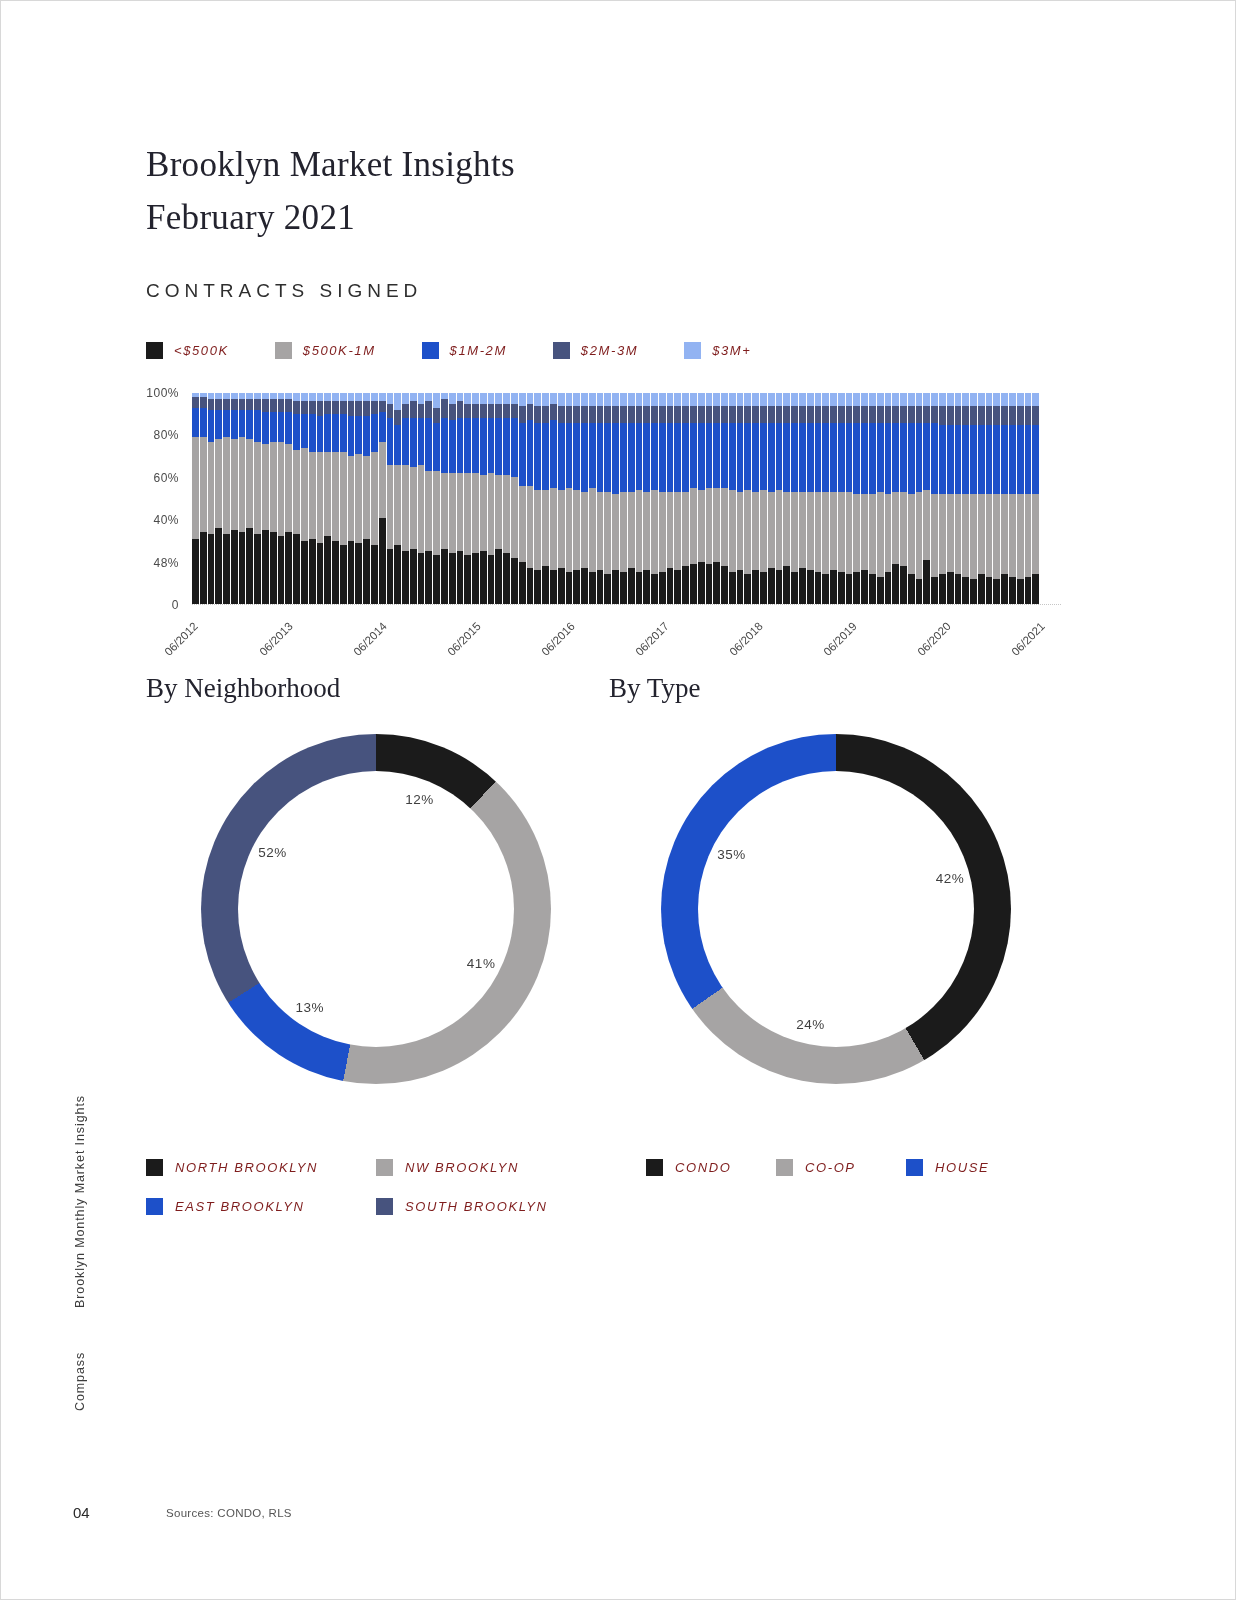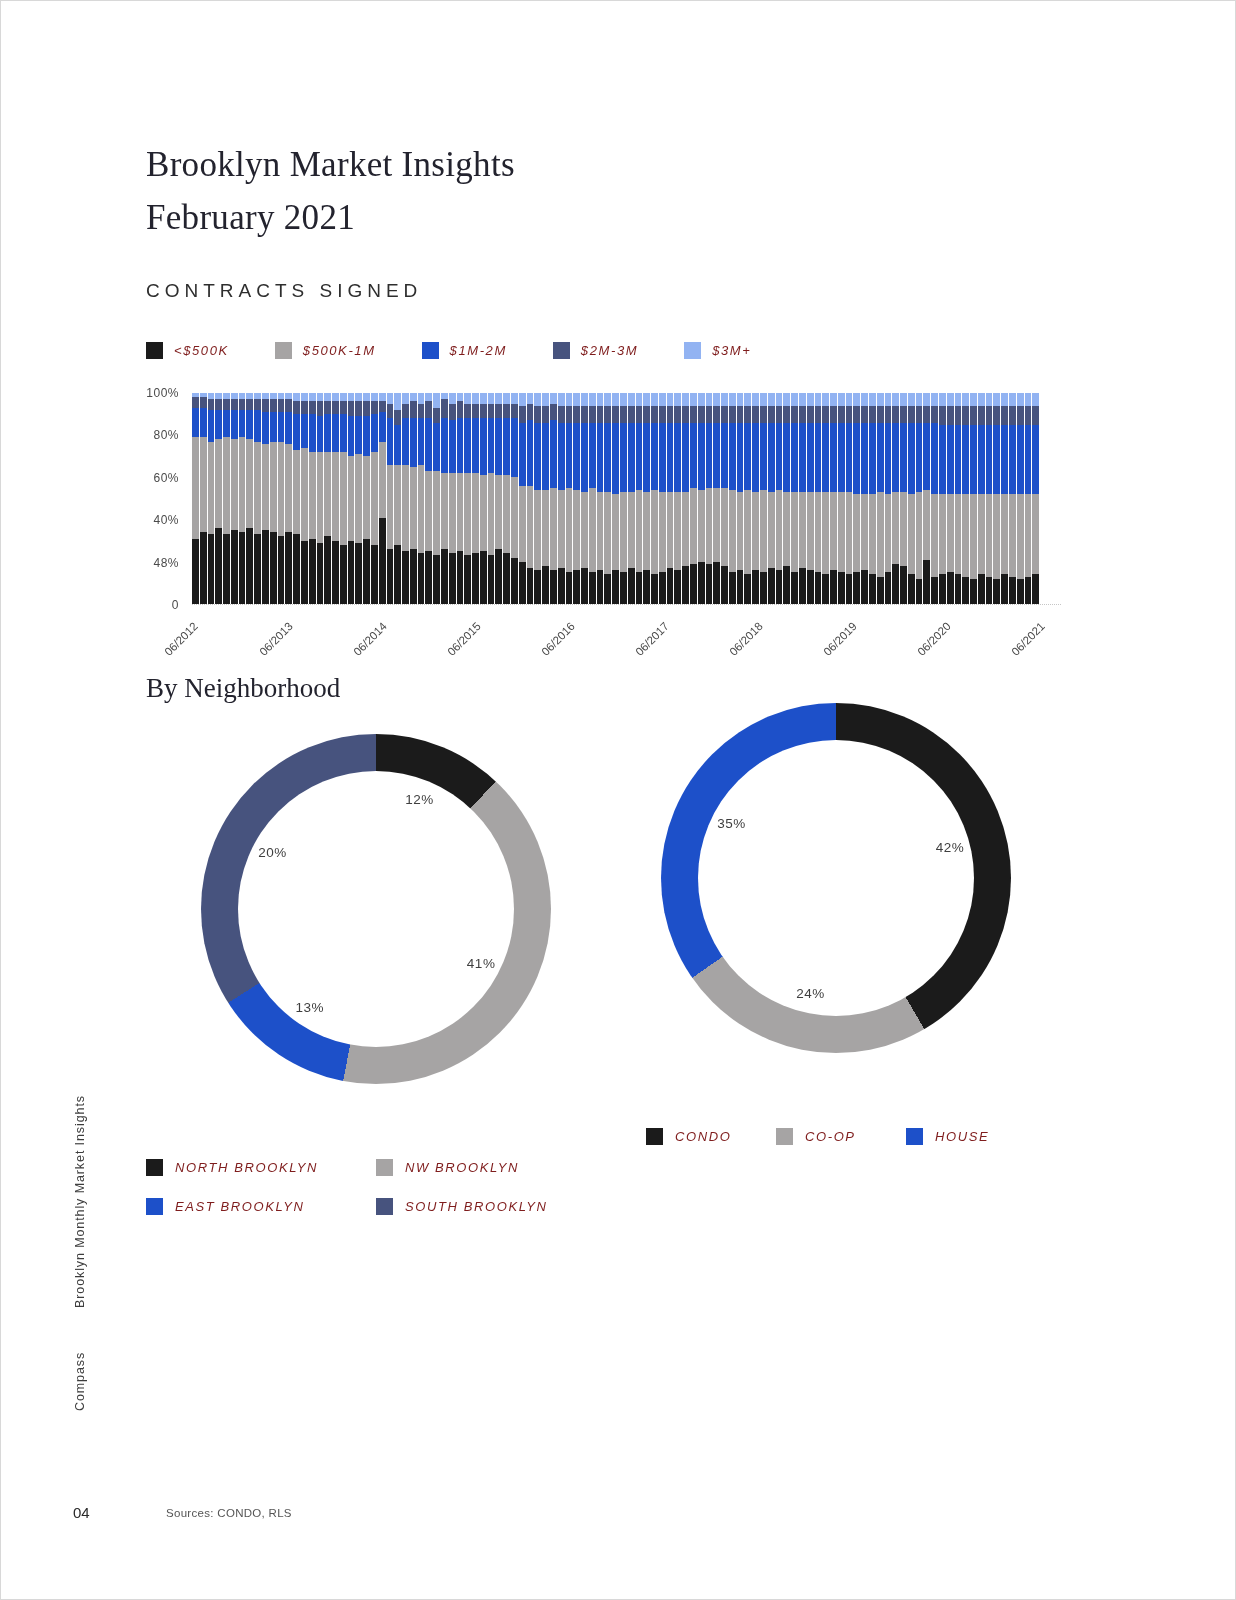--- a/index.html
+++ b/index.html
@@ -888,21 +888,21 @@
     <div class="donut-row">
 
       <section class="donut-col-1">
         <h2 class="section">By Neighborhood</h2>
         <div class="donut-wrap-1">
           <div class="donut" style="background: conic-gradient(rgb(27, 27, 27) 0%, rgb(27, 27, 27) 12%, rgb(166, 164, 164) 12%, rgb(166, 164, 164) 53%, rgb(29, 80, 201) 53%, rgb(29, 80, 201) 66%, rgb(71, 83, 126) 66%, rgb(71, 83, 126) 100%);">
             <div class="hole"></div>
           <span class="pct-label" style="left: 218.439px; top: 65.2864px;">12%</span>
               <span class="pct-label" style="left: 280.139px; top: 228.571px;">41%</span>
               <span class="pct-label" style="left: 108.674px; top: 272.596px;">13%</span>
-              <span class="pct-label" style="left: 71.5958px; top: 118.153px;">20%</span>
+              <span class="pct-label" style="left: 71.5958px; top: 118.153px;">52%</span>
             </div>
         </div>
         <div class="donut-legend legend-neigh">
             <div class="legend-item">
               <span class="swatch" style="background: rgb(27, 27, 27);"></span>
               <span class="legend-label">NORTH BROOKLYN</span>
             </div>
             <div class="legend-item">
               <span class="swatch" style="background: rgb(166, 164, 164);"></span>
               <span class="legend-label">NW BROOKLYN</span>
@@ -912,20 +912,21 @@
               <span class="legend-label">EAST BROOKLYN</span>
             </div>
             <div class="legend-item">
               <span class="swatch" style="background: rgb(71, 83, 126);"></span>
               <span class="legend-label">SOUTH BROOKLYN</span>
             </div>
           </div>
       </section>
 
       <section class="donut-col-2">
+        <h2 class="section">By Type</h2>
         <div class="donut-wrap-2">
           <div class="donut" style="background: conic-gradient(rgb(27, 27, 27) 0%, rgb(27, 27, 27) 41.5842%, rgb(166, 164, 164) 41.5842%, rgb(166, 164, 164) 65.3465%, rgb(29, 80, 201) 65.3465%, rgb(29, 80, 201) 100%);">
             <div class="hole"></div>
           <span class="pct-label" style="left: 288.9px; top: 144.164px;">42%</span>
               <span class="pct-label" style="left: 149.51px; top: 290.214px;">24%</span>
               <span class="pct-label" style="left: 70.4507px; top: 120.288px;">35%</span>
             </div>
         </div>
         <div class="donut-legend legend-type">
             <div class="legend-item">

